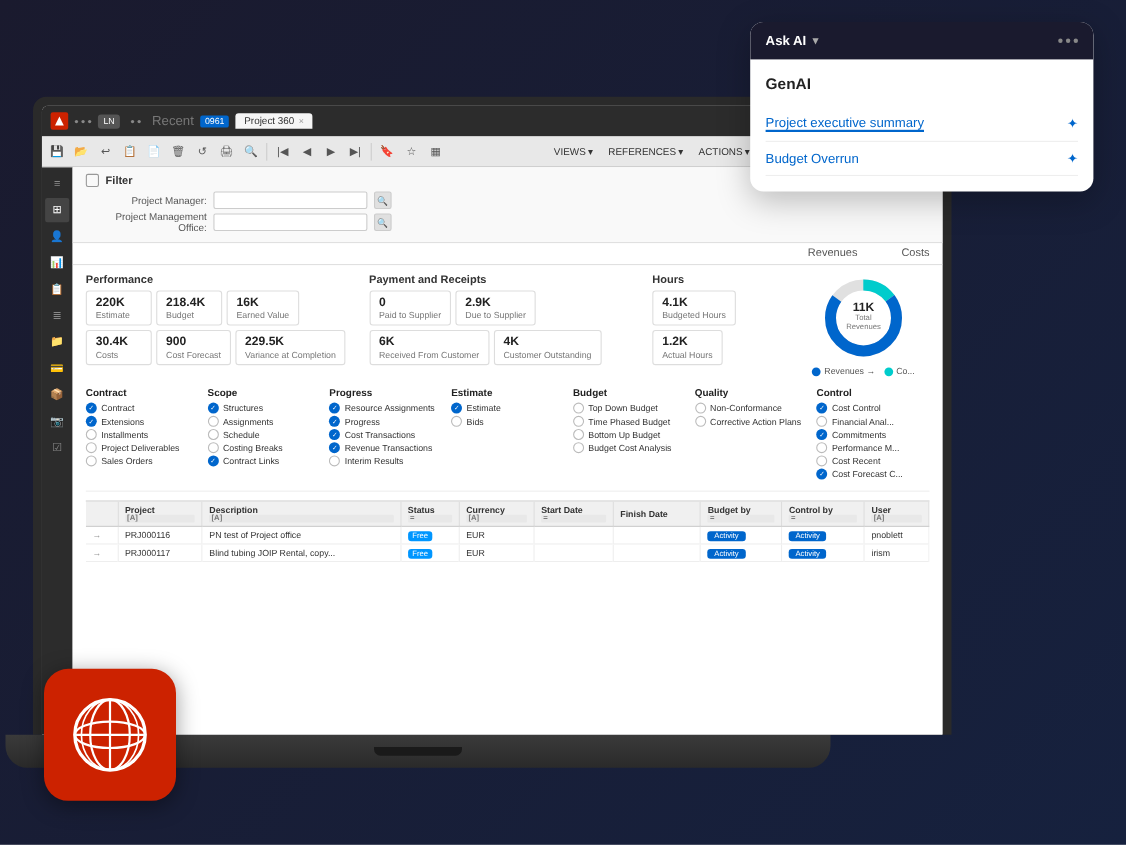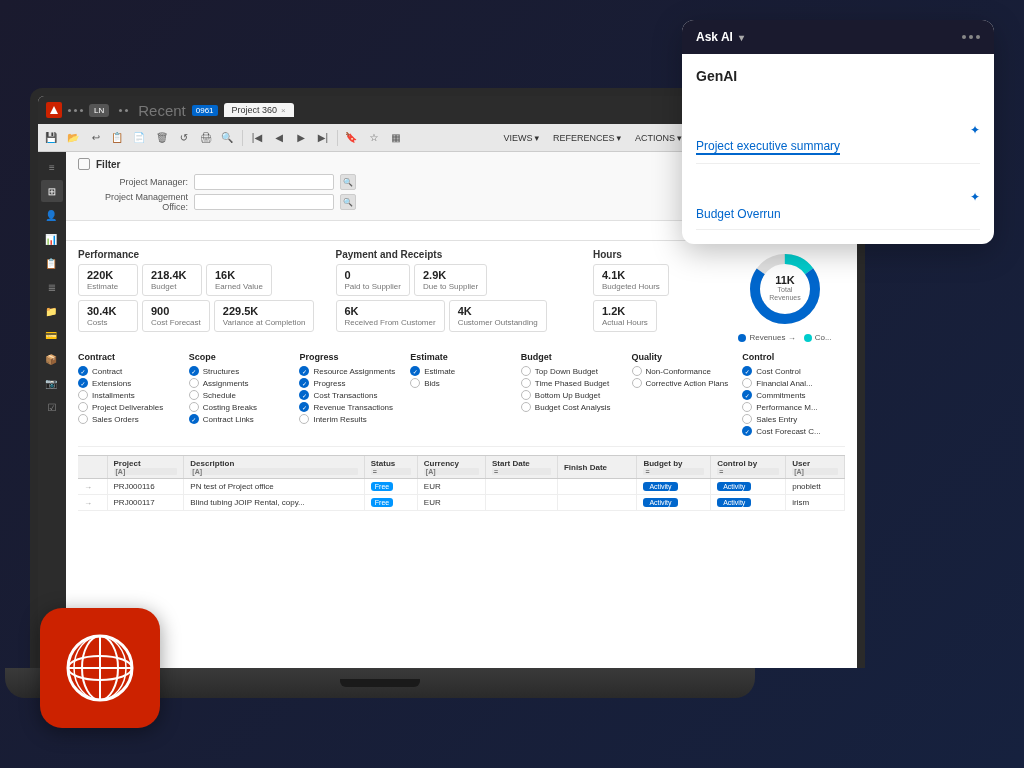--- a/index.html
+++ b/index.html
@@ -614,21 +614,20 @@
       justify-content: space-between;
       padding: 8px 0;
       border-bottom: 1px solid #eee;
       cursor: pointer;
     }
 
     .ai-suggestion-text {
       font-size: 12px;
       color: #0066cc;
       font-weight: 500;
-      margin-top: 35px;
     }
 
     .ai-suggestion-text.highlight {
       color: #0066cc;
       border-bottom: 2px solid #0066cc;
     }
 
     .ai-sparkle {
       font-size: 12px;
       color: #0066cc;
@@ -690,21 +689,21 @@
           <div class="title-bar-dots">
             <span></span>
               <span></span>
               <span></span>
           </div>
           <div class="ln-badge">LN</div>
           <div class="title-bar-dots" style="margin: 0 4px;">
             <span></span>
               <span></span>
           </div>
-          <span style="color:#777; font-size:15px;text-align:center;">Recent</span>
+          <span style="color:#777; font-size:12px;text-align:center;">Recent</span>
           <span class="blue-badge">0961</span>
           <div class="title-bar-tab active">
             <span>Project 360</span>
             <span class="close-x">×</span>
           </div>
         </div>
 
         <div class="toolbar">
           <div class="toolbar-btn">💾</div>
           <div class="toolbar-btn">📂</div>
@@ -1014,21 +1013,21 @@
                   <div class="section-item">
                     <div class="check-icon"></div>
                     <span class="section-item-text">Commitments</span>
                   </div>
                   <div class="section-item">
                     <div class="circle-icon"></div>
                     <span class="section-item-text">Performance M...</span>
                   </div>
                   <div class="section-item">
                     <div class="circle-icon"></div>
-                    <span class="section-item-text">Sales Entry</span>
+                    <span class="section-item-text">Cost Recent</span>
                   </div>
                   <div class="section-item">
                     <div class="check-icon"></div>
                     <span class="section-item-text">Cost Forecast C...</span>
                   </div>
                 </div>
 
               </div>
 
               <div class="table-wrapper">

